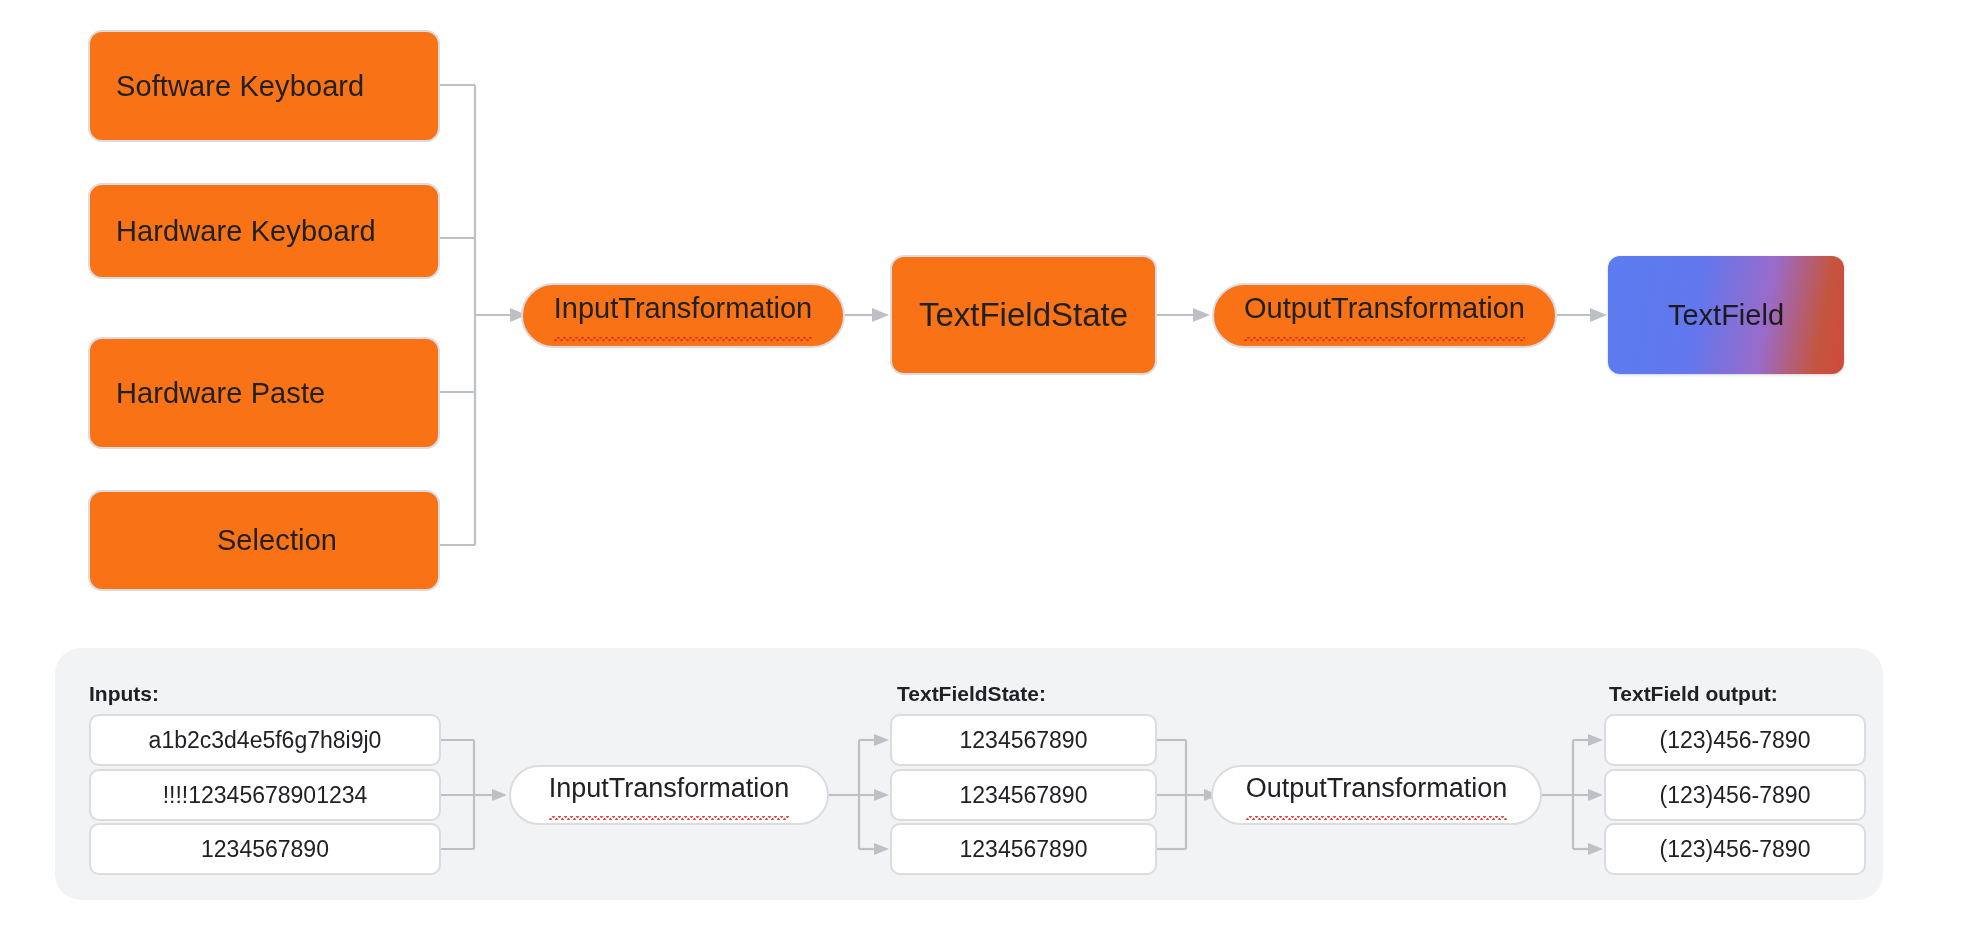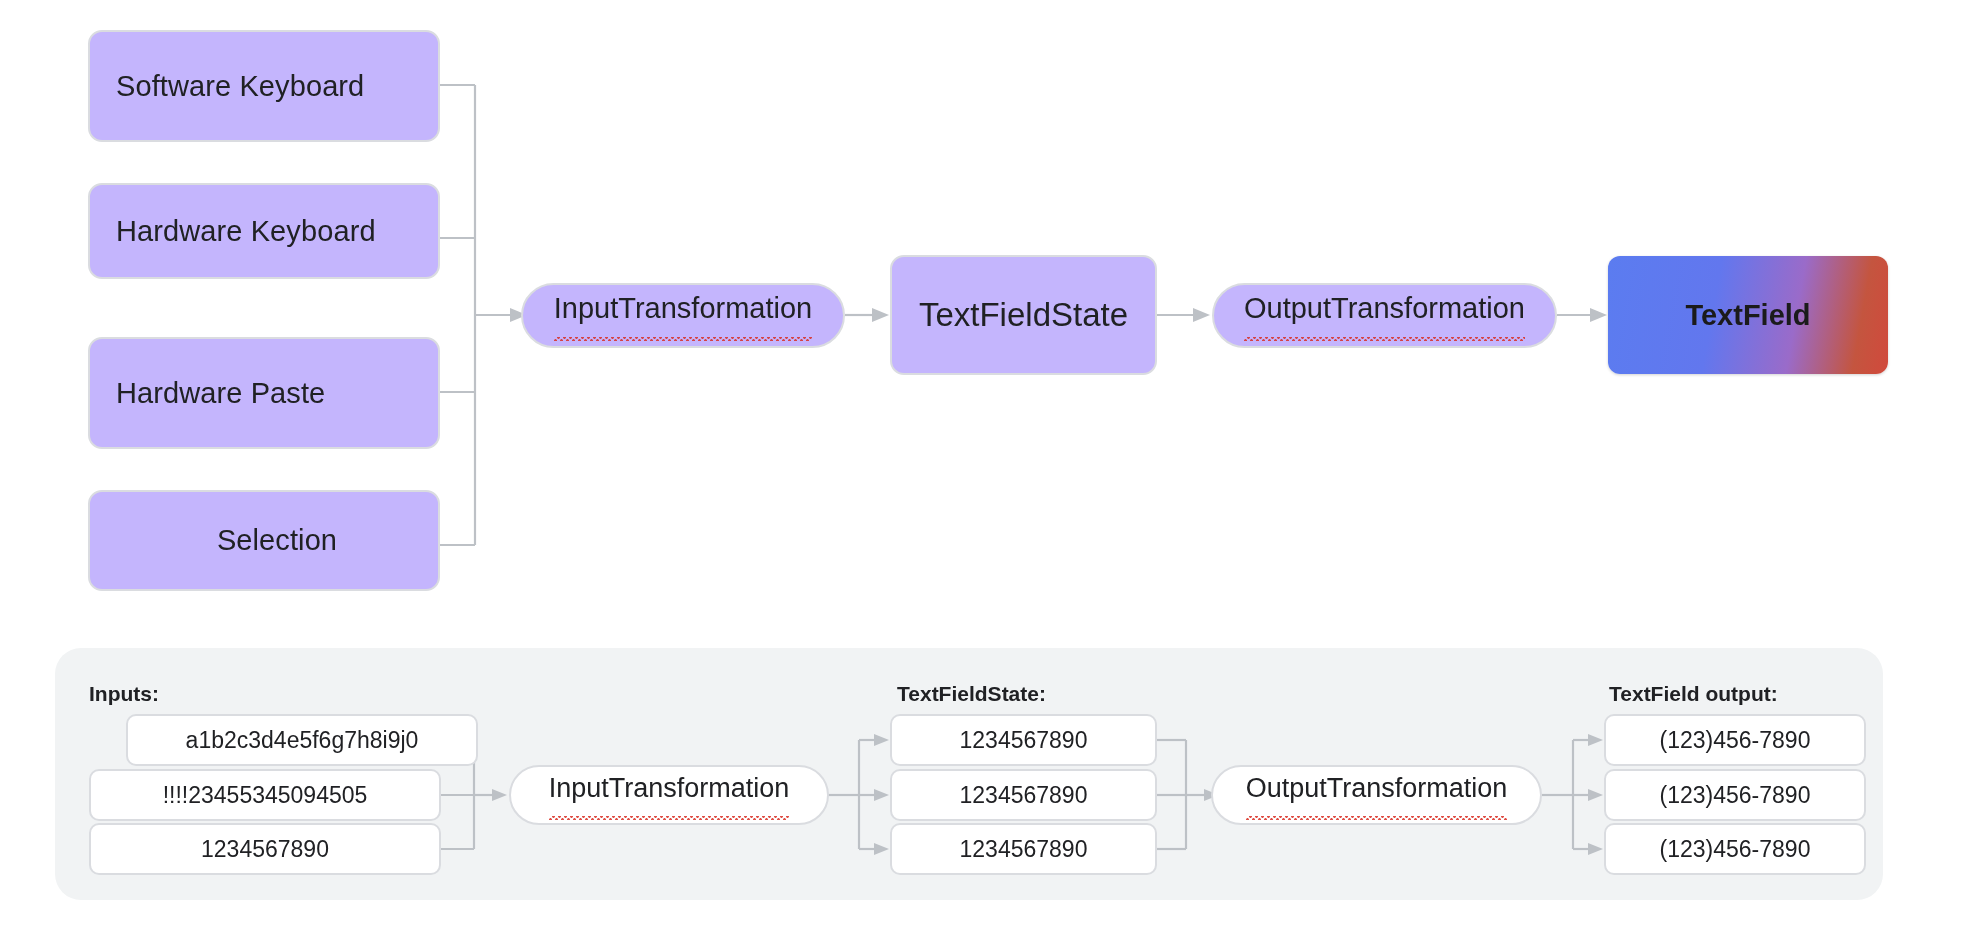--- a/index.html
+++ b/index.html
@@ -38,21 +38,21 @@
     fill: none;
     stroke: #bdc1c6;
     stroke-width: 2.2;
   }
   .wires polygon.head { fill: #bdc1c6; stroke: none; }
 
   
   .node {
     position: absolute;
     box-sizing: border-box;
-    background: #c4b5fd;
+    background: #f97316;
     border: 2px solid #dadce0;
     display: flex;
     align-items: center;
     z-index: 2;
   }
 
   
   .src-box {
     border-radius: 14px;
     padding-left: 26px;
@@ -238,36 +238,36 @@
   </div>
 
   <div class="node rect-node" style="left:890px; top:255px; width:267px; height:120px;">
     <span>TextFieldState</span>
   </div>
 
   <div class="node pill-node" style="left:1212px; top:283px; width:345px; height:65px;">
     <span class="squiggle">OutputTransformation</span>
   </div>
 
-  <div class="gradient-node" style="left:1608px; top:256px; width:280px; height:118px;
-       background: linear-gradient(100deg, #5b7cf0 0%, #6277ee 38%, #9a6bc9 66%, #c4553f 88%, #d1493c 100%); font-weight: bold;">
+  <div class="gradient-node" style="left:1608px; top:256px; width:236px; height:118px;
+       background: linear-gradient(100deg, #5b7cf0 0%, #6277ee 38%, #9a6bc9 66%, #c4553f 88%, #d1493c 100%);">
     <span>TextField</span>
   </div>
 
   <div id="example-panel"></div>
 
   <div class="col-title" style="left:89px;  top:682px;">Inputs:</div>
   <div class="col-title" style="left:897px; top:682px;">TextFieldState:</div>
   <div class="col-title" style="left:1609px; top:682px;">TextField output:</div>
 
-  <div class="val-box" style="left:89px; top:714px; width:352px; height:52px;margin-left:37px;">
+  <div class="val-box" style="left:89px; top:714px; width:352px; height:52px;">
     <span>a1b2c3d4e5f6g7h8i9j0</span>
   </div>
   <div class="val-box" style="left:89px; top:769px; width:352px; height:52px;">
-    <span>!!!!23455345094505</span>
+    <span>!!!!12345678901234</span>
   </div>
   <div class="val-box" style="left:89px; top:823px; width:352px; height:52px;">
     <span>1234567890</span>
   </div>
 
   <div class="ex-pill" style="left:509px; top:765px; width:320px; height:60px;">
     <span class="squiggle">InputTransformation</span>
   </div>
 
   <div class="val-box" style="left:890px; top:714px; width:267px; height:52px;">

